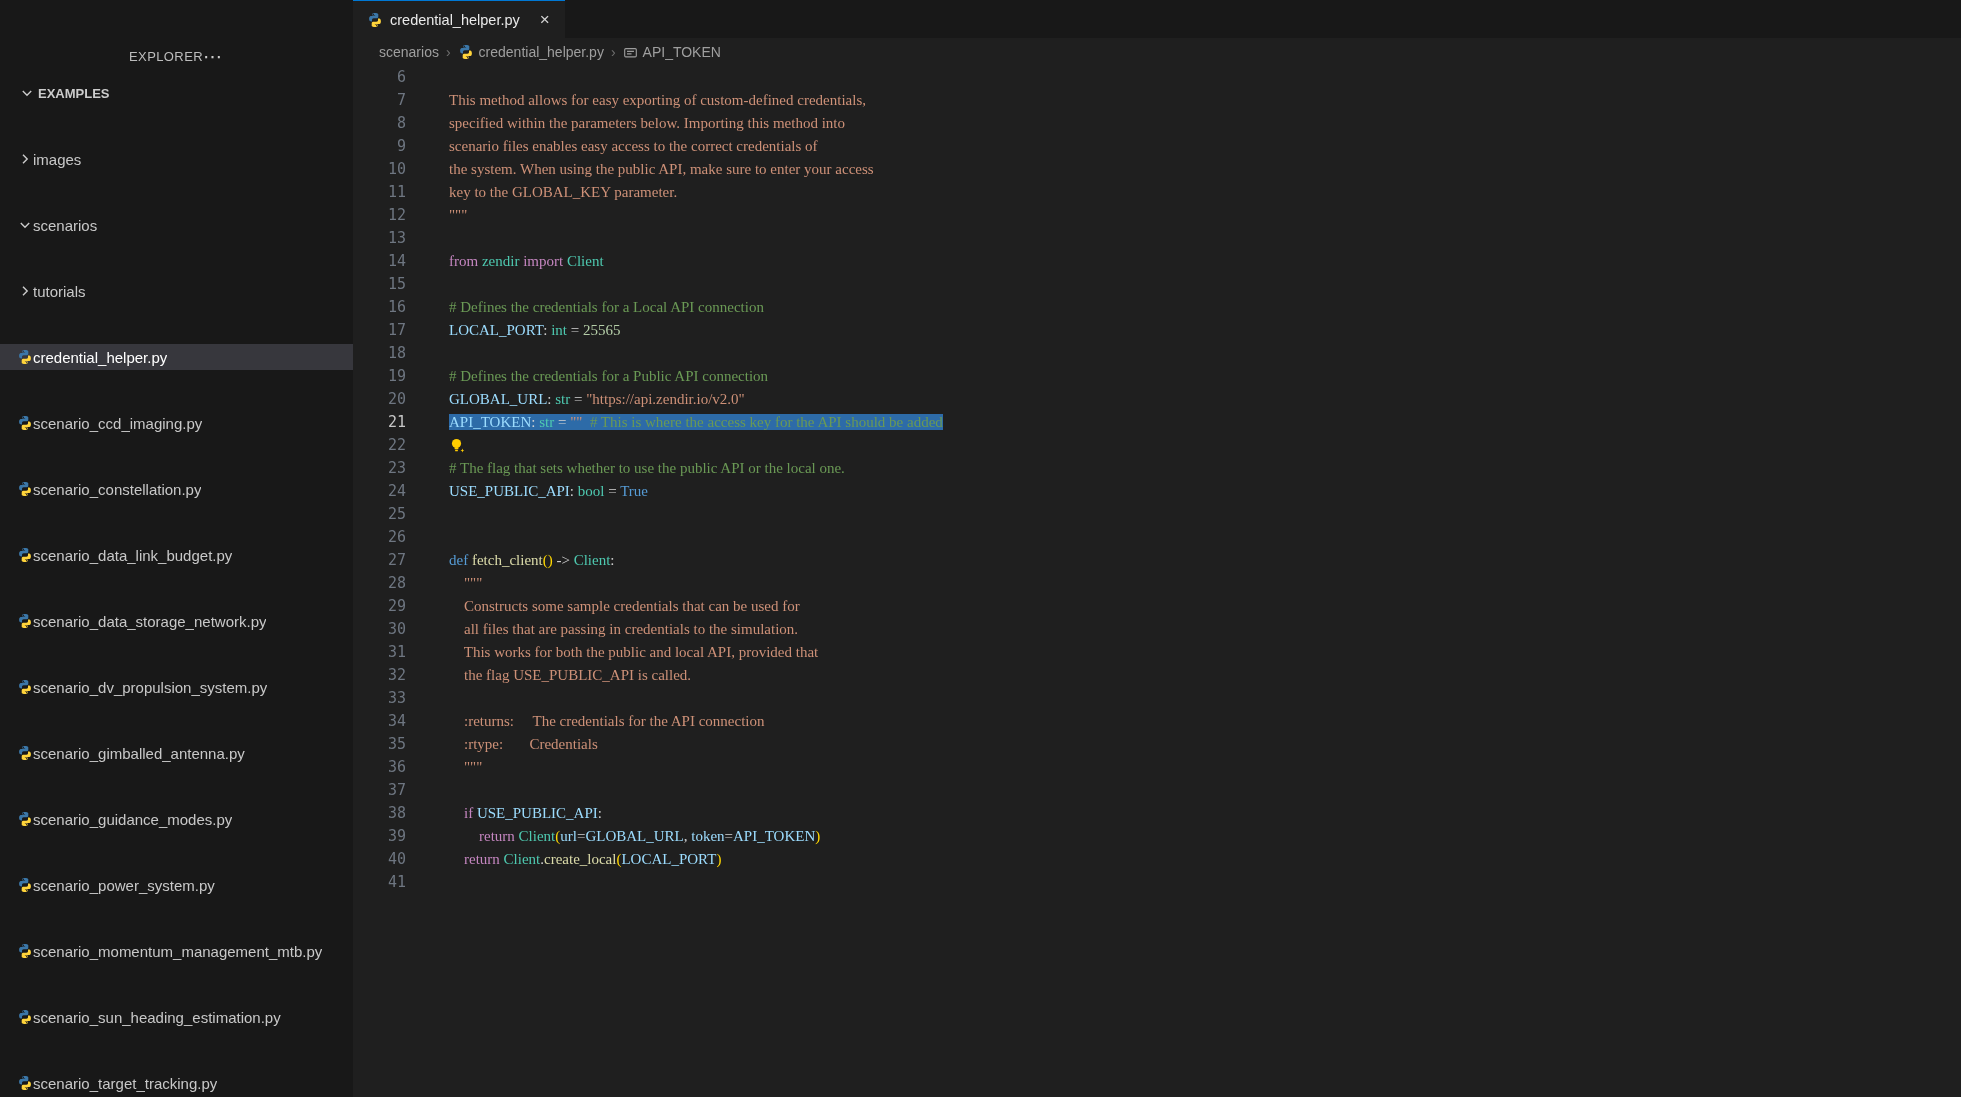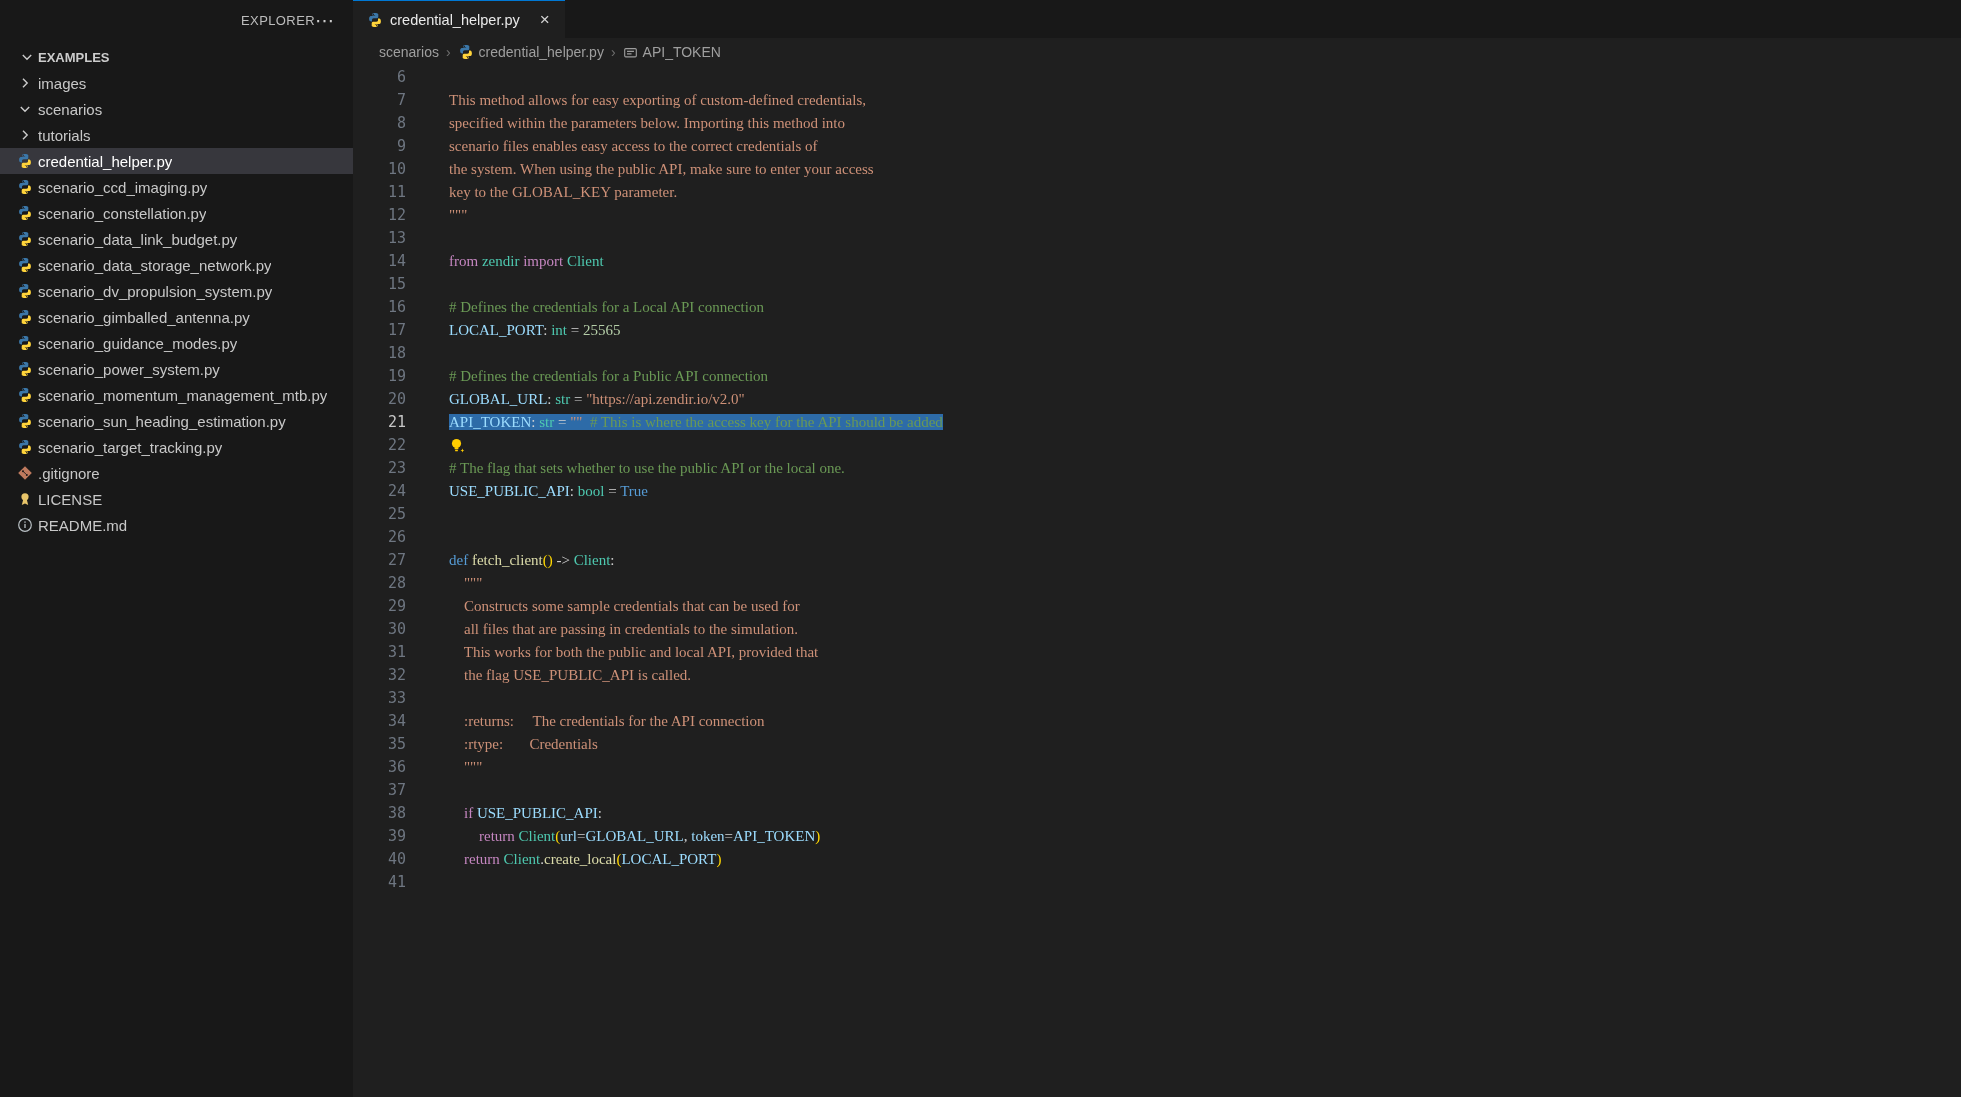--- a/index.html
+++ b/index.html
@@ -12,31 +12,31 @@
   .app { display: flex; width: 100%; height: 100%; }
 
   
   .sidebar {
     width: 353px; min-width: 353px; height: 100%;
     background: var(--sidebar_bg, #181818);
     color: #c8c8c8;
     overflow: hidden;
   }
   .explorer-header {
-    height: 40px; display: flex; align-items: center; justify-content: flex-end;
-    padding: 0 18px 0 17px; font-size: 13px; letter-spacing: .4px; color: #bdbdbd;
+    height: 40px; display: flex; align-items: center; justify-content: center;
+    padding: 0 18px 0 17px; font-size: 13px; letter-spacing: .4px; color: #bdbdbd; margin-top: 36px;
   }
   .actions { font-size: 19px; letter-spacing: 1px; color: #cccccc; cursor: pointer; line-height: 1; }
   .section-header {
     height: 26px; margin-top: 4px; display: flex; align-items: center; gap: 3px;
     font-weight: 700; font-size: 13px; color: #cccccc; padding-left: 18px; cursor: pointer;
   }
   .tree-item {
-    height: 26px; display: flex; align-items: center; gap: 5px;
-    font-size: 15px; color: #c8c8c8; padding-left: 16px; cursor: pointer; white-space: nowrap;
+    height: 26px; display: flex; align-items: center; 
+    font-size: 15px; color: #c8c8c8; padding-left: 16px; cursor: pointer; white-space: nowrap; margin-top: 40px;
   }
   .tree-item.lvl2 { }
   .tree-item.selected { background: var(--selected_row_bg, #37373d); color: #ffffff; }
   .tree-icon { width: 17px; height: 16px; display: inline-flex; align-items: center; justify-content: center; flex-shrink: 0; }
   .tree-label { overflow: hidden; text-overflow: ellipsis; }
 
   
   .editor-pane { flex: 1; min-width: 0; display: flex; flex-direction: column; background: var(--editor_bg, #1f1f1f); }
   .tabbar { height: 38px; background: var(--tabbar_bg, #181818); display: flex; align-items: stretch; }
   .tab {

